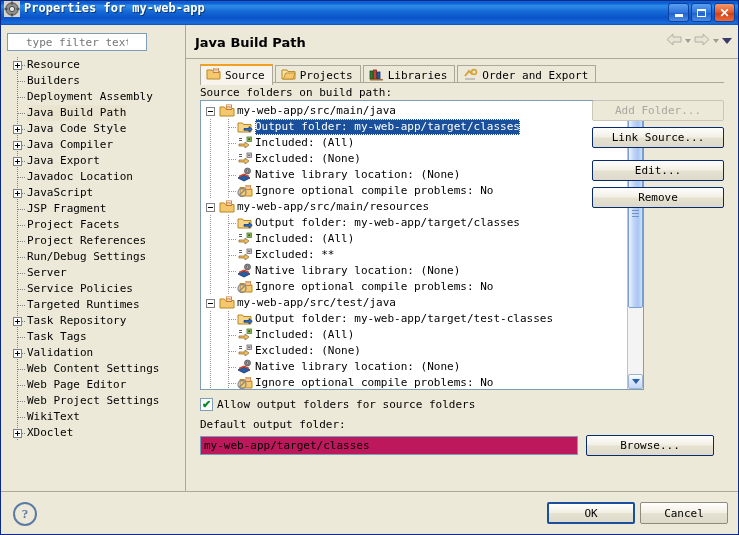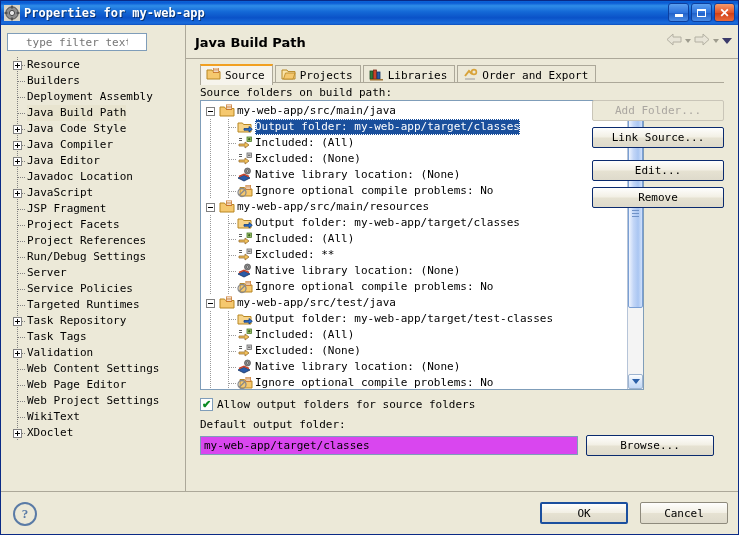--- a/index.html
+++ b/index.html
@@ -10,21 +10,21 @@
     background:#ece9d8;
     -webkit-font-smoothing:none;
   }
   #app{position:relative;width:739px;height:535px;
     border:1px solid #0a2a86;box-sizing:border-box;background:#ece9d8;}
 
   
   .titlebar{
     position:absolute;left:0;top:0;width:737px;height:24px;
     background:linear-gradient(to bottom,#0b64d6 0%,#0a5ad4 8%,#2e8ce8 20%,#1468d6 45%,#0a52c8 70%,#1b6ddc 92%,#0c4fbf 100%);
-    display:flex;align-items:center;
+    display:flex;align-items:flex-start;
   }
   .tb-icon{width:16px;height:16px;margin-left:3px;margin-right:4px;flex:0 0 auto;position:relative;}
   .tb-title{
     color:#fff;font-weight:bold;font-size:12px;
     font-family:"DejaVu Sans Mono","Liberation Mono",monospace;
     text-shadow:1px 1px 0 rgba(0,0,0,.45);letter-spacing:0px;white-space:nowrap;
   }
   .tb-btns{position:absolute;right:3px;top:2px;display:flex;gap:2px;}
   .tb-btn{
     width:21px;height:19px;border:1px solid #0c3f9e;border-radius:3px;
@@ -152,30 +152,30 @@
   
   .chkline{position:absolute;left:0;top:315px;display:flex;align-items:center;gap:4px;}
   .chk{
     width:13px;height:13px;box-sizing:border-box;border:1px solid #7f9db9;background:#fff;
     display:flex;align-items:center;justify-content:center;
   }
   .chk .mark{color:#0a8a23;font-size:11px;line-height:1;font-weight:bold;font-family:"Liberation Sans",sans-serif;}
   .deflabel{position:absolute;left:0;top:335px;font-size:11px;}
   .defrow{position:absolute;left:0;top:352px;display:flex;align-items:center;gap:8px;}
   .definput{
-    width:378px;height:19px;box-sizing:border-box;border:1px solid #7f9db9;background:#d946ef;
+    width:378px;height:19px;box-sizing:border-box;border:1px solid #7f9db9;background:#be185d;
     font-family:"DejaVu Sans Mono","Liberation Mono",monospace;font-size:11px;padding:1px 3px;color:#000;outline:none;
   }
 
   
   .footer{position:absolute;left:0;top:490px;width:737px;height:43px;background:#ece9d8;border-top:1px solid #aca899;box-sizing:border-box;}
   .help{position:absolute;left:12px;top:10px;width:20px;height:20px;border-radius:50%;
     border:2px solid #5a7ba6;color:#5a7ba6;display:flex;align-items:center;justify-content:center;
     font-size:13px;font-weight:bold;font-family:"Liberation Serif",serif;}
-  .fbtns{position:absolute;right:10px;top:10px;display:flex;gap:12px;}
+  .fbtns{position:absolute;right:10px;top:10px;display:flex;gap:5px;}
   .fbtn{
     width:88px;height:22px;box-sizing:border-box;font-size:11px;
     background:linear-gradient(to bottom,#fefefd,#f2efe4 48%,#e6e2d2 52%,#dedacb);
     border:1px solid #8e8a7c;border-radius:2px;display:flex;align-items:center;justify-content:center;
   }
   .fbtn.default{border:2px solid #1b4f9e;}
 </style>
 </head>
 <body>
 
@@ -244,21 +244,21 @@
         <div class="tnode">
           <span class="tguide"></span>
           <span class="tdash"></span>
           <span class="tplus"></span>
           <span class="tlabel">Java Compiler</span>
         </div>
         <div class="tnode">
           <span class="tguide"></span>
           <span class="tdash"></span>
           <span class="tplus"></span>
-          <span class="tlabel">Java Editor</span>
+          <span class="tlabel">Java Export</span>
         </div>
         <div class="tnode">
           <span class="tguide"></span>
           <span class="tdash"></span>
           <span class="tlabel">Javadoc Location</span>
         </div>
         <div class="tnode">
           <span class="tguide"></span>
           <span class="tdash"></span>
           <span class="tplus"></span>

